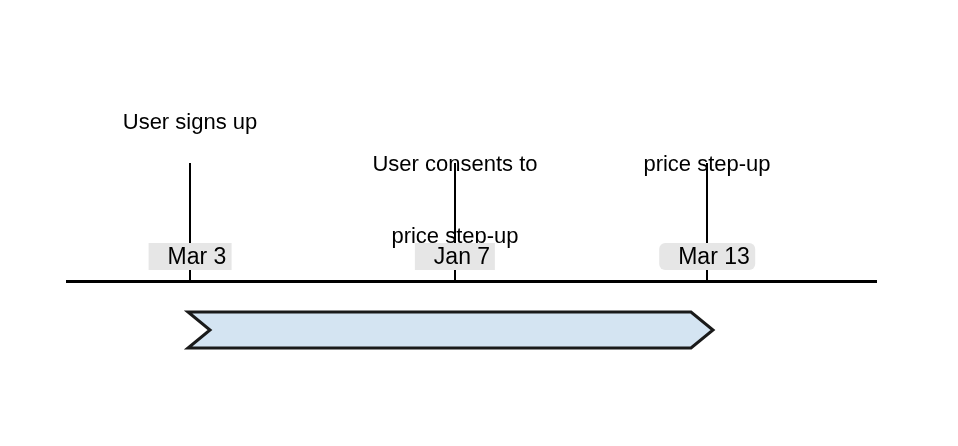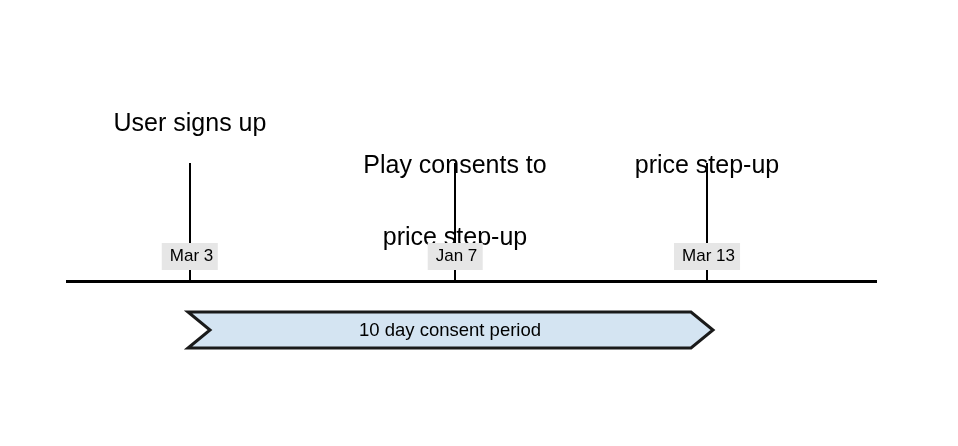--- a/index.html
+++ b/index.html
@@ -21,34 +21,34 @@
   #timeline-svg {
     position: absolute;
     top: 0;
     left: 0;
     width: 958px;
     height: 446px;
   }
   .evt-label {
     position: absolute;
     text-align: center;
-    font-size: 25px;
+    font-size: 22px;
     line-height: 24px;
     color: #000000;
     white-space: pre;
     transform: translateX(-50%);
     pointer-events: none;
   }
   .date-chip {
     position: absolute;
-    font-size: 17px;
+    font-size: 23px;
     line-height: 22px;
     color: #000000;
     background: #e6e6e6;
-    padding: 2px 5px 3px 8px;
+    padding: 2px 5px 3px 19px;
     white-space: nowrap;
     transform: translateX(-50%);
   }
   .band-label {
     position: absolute;
     font-size: 18.5px;
     line-height: 22px;
     color: #000000;
     white-space: nowrap;
     transform: translate(-50%, -50%);
@@ -67,27 +67,26 @@
     <line class="tick-line" x1="190" y1="163" x2="190" y2="281" stroke="#000000" stroke-width="2.5" shape-rendering="crispEdges"></line>
     <line class="tick-line" x1="455" y1="163" x2="455" y2="281" stroke="#000000" stroke-width="2.5" shape-rendering="crispEdges"></line>
     <line class="tick-line" x1="707" y1="163" x2="707" y2="281" stroke="#000000" stroke-width="2.5" shape-rendering="crispEdges"></line>
 
     <polygon id="period-band-shape" points="188,312 691,312 713,330 691,348 188,348 210,330" fill="#d4e4f2" stroke="#1a1a1a" stroke-width="3" stroke-linejoin="miter"></polygon>
   </svg>
 
   <div class="evt-label" style="left:190px; top:110px;">User signs up</div>
 
   <div class="evt-label" style="left:455px; top:104px;">
-    <div>Play consents to</div>
+    <div>User consents to</div>
     <div>price step-up</div>
   </div>
 
   <div class="evt-label" style="left:707px; top:104px;">
     <div>price step-up</div>
   </div>
 
   <div class="date-chip" style="left:190px; top:243px;">Mar 3</div>
   <div class="date-chip" style="left:455px; top:243px;">Jan 7</div>
-  <div class="date-chip" style="left:707px; top:243px;">Mar 13</div>
+  <div class="date-chip" style="left:707px; top:243px;border-radius:6px;">Mar 13</div>
 
-  <div class="band-label" style="left:450px; top:330px;">10 day consent period</div>
 
 </div>
 
 </body></html>

